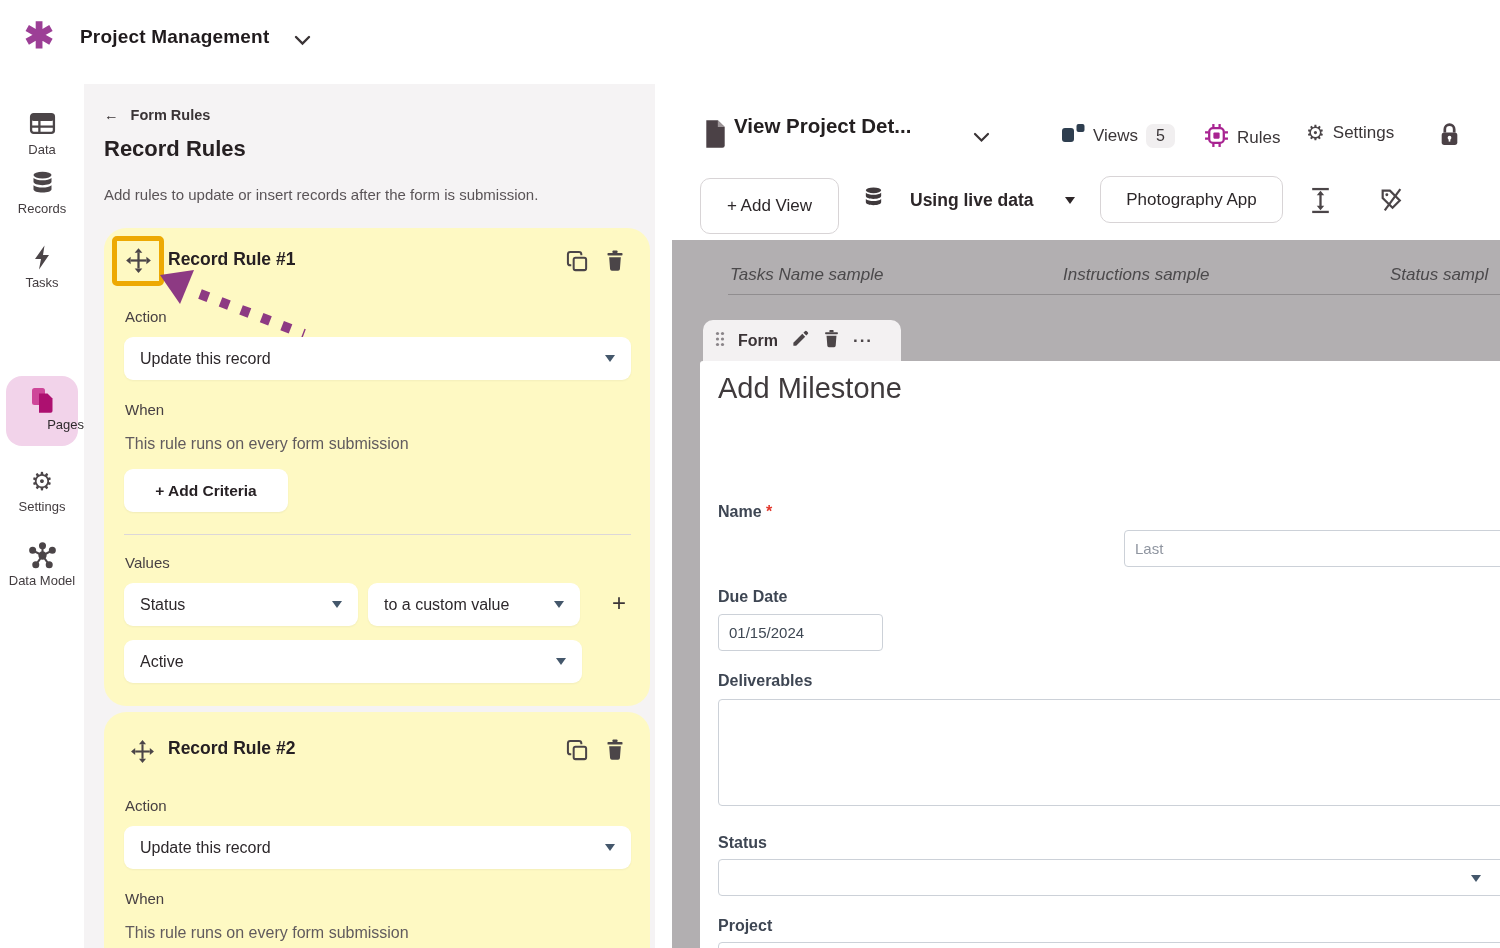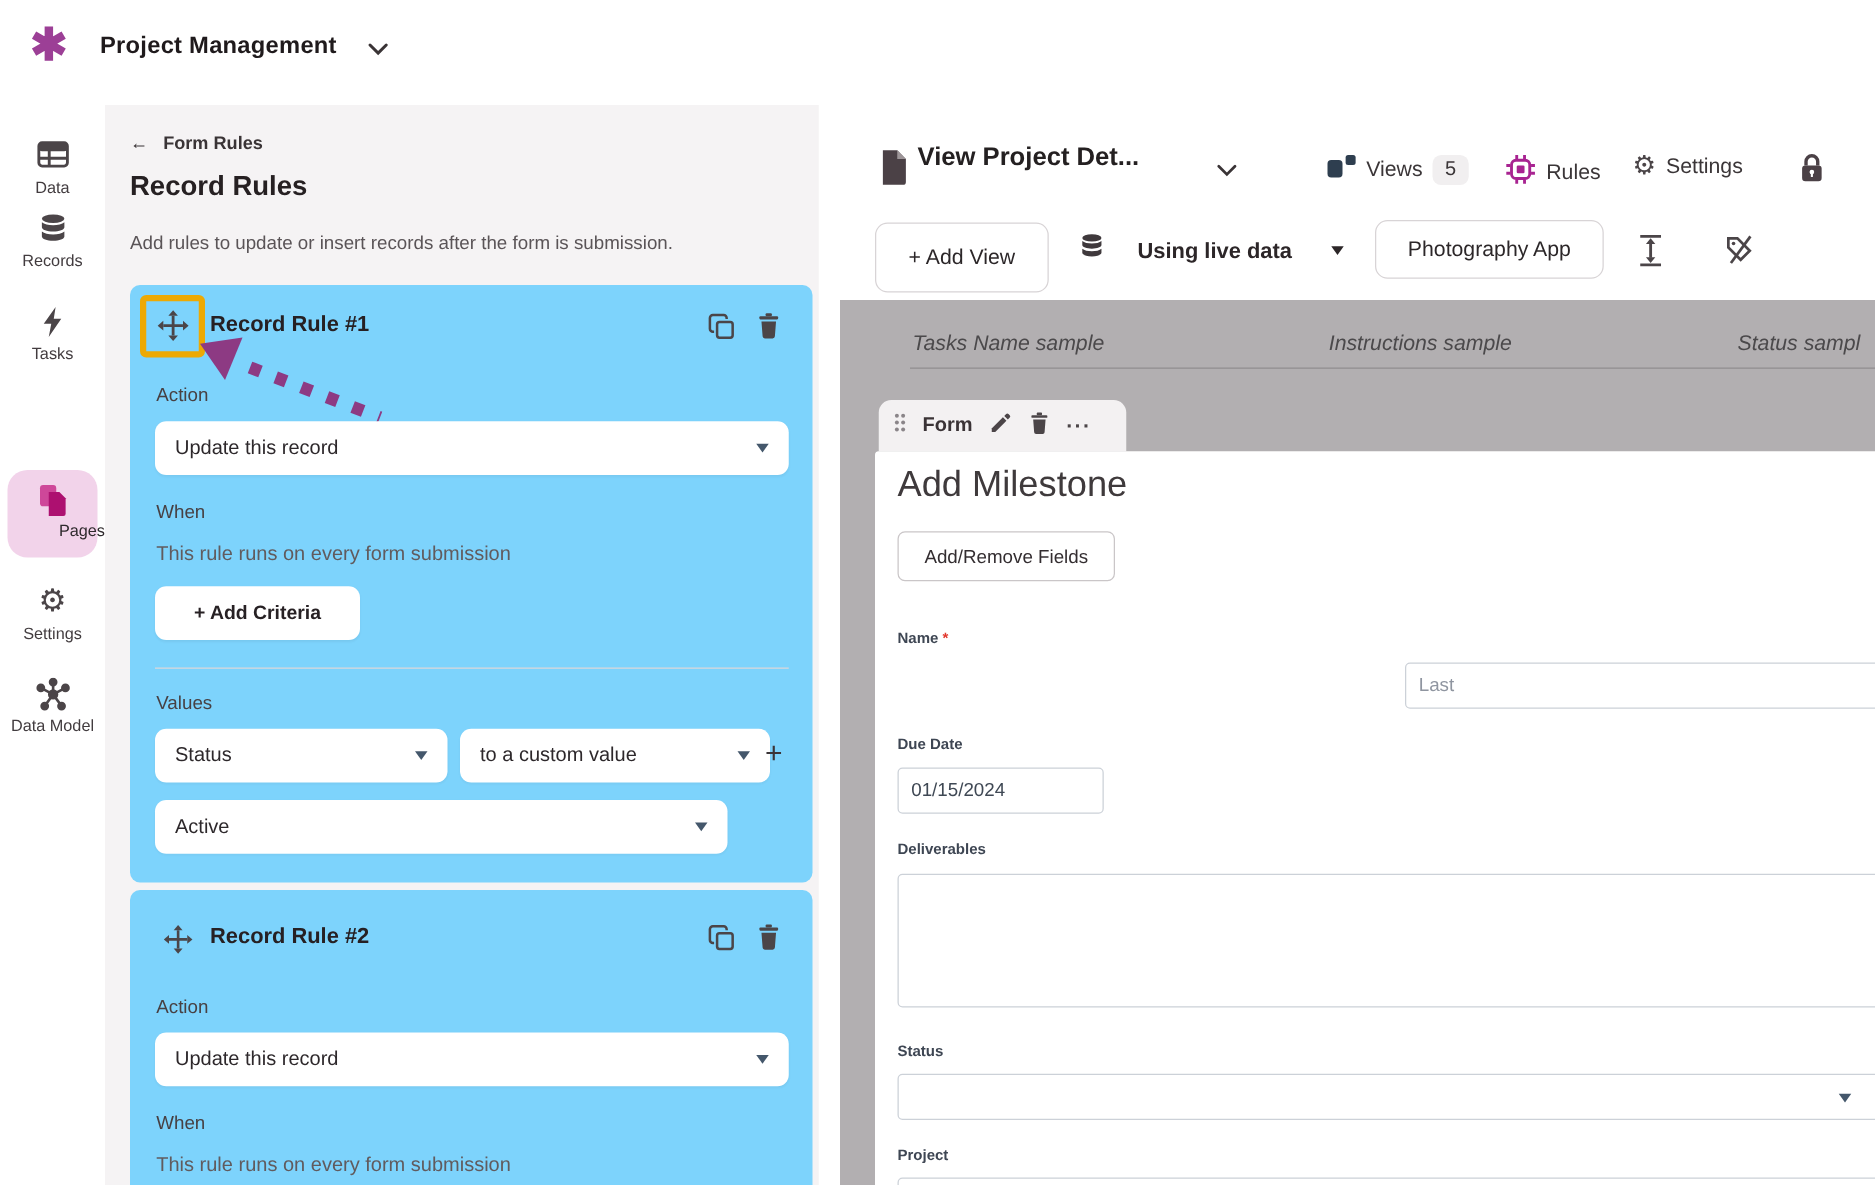--- a/index.html
+++ b/index.html
@@ -19,21 +19,21 @@
   .rail-item .ric { display:block; height:28px; }
   .rail-item .rlb { display:block; font-size:13px; color:#423c3f; margin-top:3px; }
   .rail-pill { position:absolute; left:6px; width:72px; height:70px; background:#f2d3ea; border-radius:16px; }
 
   
   .panel { left:84px; top:84px; width:571px; height:864px; background:#f5f3f4; }
   .crumb { left:104px; top:107px; font-size:14.5px; color:#3a3436; font-weight:600; cursor:pointer; }
   .panel-h1 { left:104px; top:136px; font-size:22px; font-weight:bold; color:#262022; }
   .panel-desc { left:104px; top:186px; font-size:15px; color:#5a5457; }
 
-  .rule-card { background:#7dd3fc; border-radius:8px; }
+  .rule-card { background:#fef9c3; border-radius:22px; }
   .card1 { left:104px; top:228px; width:546px; height:478px; }
   .card2 { left:104px; top:712px; width:546px; height:280px; }
   .rc-title { font-size:17.5px; font-weight:bold; color:#262023; }
   .rc-label { font-size:15px; color:#474043; }
   .rc-when { font-size:16px; color:#615b5e; }
 
   .dd { position:absolute; background:#fff; border-radius:9px; display:flex; align-items:center;
         justify-content:space-between; padding:0 16px; font-size:16px; color:#2d282b; height:43px;
         box-shadow:0 1px 2px rgba(40,30,35,.05); cursor:pointer; }
   .caret { width:0; height:0; border-left:5.5px solid transparent; border-right:5.5px solid transparent;
@@ -59,21 +59,21 @@
 
   .tbl-col { position:absolute; font-style:italic; font-size:17px; color:#4b494b; white-space:nowrap; }
   .tbl-line { position:absolute; height:1px; background:#908d8f; }
 
   .form-tab { left:703px; top:320px; width:198px; height:41px; background:#f3f1f2; border-radius:10px 10px 0 0;
               display:flex; align-items:center; padding:0 12px; gap:13px; cursor:pointer; }
   .form-tab .tlb { font-size:16px; font-weight:bold; color:#3a3336; }
   .form-panel { left:700px; top:361px; width:800px; height:587px; background:#fff; border-radius:3px 0 0 0; }
 
   .fv-title { left:18px; top:11px; font-size:29px; color:#3f3a3c; }
-  .fv-label { position:absolute; font-size:12px; font-weight:600; color:#3e4653;text-align:center; }
+  .fv-label { position:absolute; font-size:16px; font-weight:600; color:#3e4653;text-align:center; }
   .req { color:#e2372c; font-weight:bold; }
   .fv-input { position:absolute; height:37px; border:1px solid #ccd1d8; border-radius:4px; padding:0 10px;
               font-size:15px; color:#3f4854; font-family:"Liberation Sans",sans-serif; background:#fff; outline:none; }
   .fv-input::placeholder { color:#8f95a0; }
   .fv-area { position:absolute; border:1px solid #ccd1d8; border-radius:4px; background:#fff; resize:none; outline:none; }
   .fv-select { position:absolute; height:37px; border:1px solid #ccd1d8; border-radius:4px; background:#fff; cursor:pointer; }
   .fv-select .caret { position:absolute; right:22px; top:15px; }
   .btn-field { position:absolute; background:#fff; border:1px solid #cac6c8; border-radius:6px; font-size:15px;
                color:#332d30; display:flex; align-items:center; justify-content:center; cursor:pointer; }
 
@@ -214,21 +214,21 @@
     <div class="abs rc-when" style="left:21px; top:207px;">This rule runs on every form submission</div>
     <button class="btn-white" style="left:20px; top:241px; width:164px;">+ Add Criteria</button>
 
     <div class="divider" style="left:20px; top:306px; width:507px;"></div>
 
     <div class="abs rc-label" style="left:21px; top:326px;">Values</div>
     <div class="dd" style="left:20px; top:355px; width:234px;">
       <span>Status</span>
       <span class="caret"></span>
     </div>
-    <div class="dd" style="left:264px; top:355px; width:248px;">
+    <div class="dd" style="left:264px; top:355px; width:212px;">
       <span>to a custom value</span>
       <span class="caret"></span>
     </div>
     <div class="plus-btn" style="left:508px; top:364px;">+</div>
     <div class="dd" style="left:20px; top:412px; width:458px;">
       <span>Active</span>
       <span class="caret"></span>
     </div>
   </div>
 
@@ -396,21 +396,20 @@
           <rect x="9" y="1" width="6" height="3" rx="1"></rect>
           <rect x="3" y="4" width="18" height="3" rx="1"></rect>
           <path d="M5 9h14l-1.1 14.3a2.2 2.2 0 0 1-2.2 2H8.3a2.2 2.2 0 0 1-2.2-2z"></path>
         </svg>
     </span>
     <span class="ellipsis-glyph">···</span>
   </div>
 
   <div class="abs form-panel">
     <div class="abs fv-title">Add Milestone</div>
-    <button class="btn-field" style="left:18px; top:64px; width:174px; height:40px;">Add/Remove Fields</button>
 
     <div class="fv-label" style="left:18px; top:142px;">
       <span>Name</span>
       <span class="req">*</span>
     </div>
     <input class="fv-input" style="left: 424px; top: 169px; width: 390px;" placeholder="Last">
 
     <div class="fv-label" style="left:18px; top:227px;">Due Date</div>
     <input class="fv-input" style="left: 18px; top: 253px; width: 165px;" value="01/15/2024">
 

